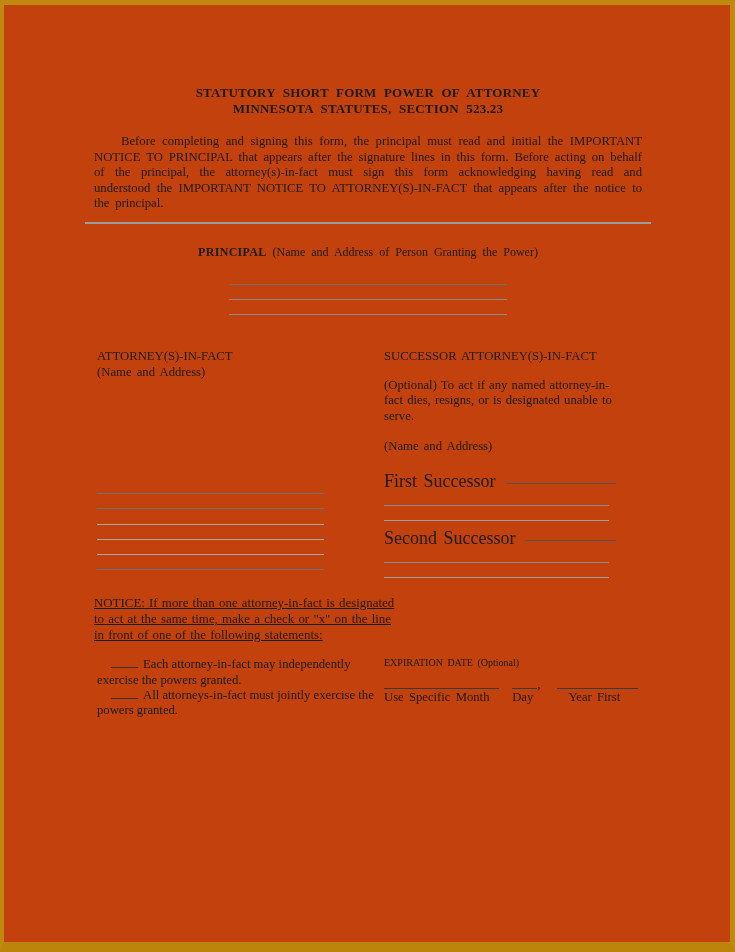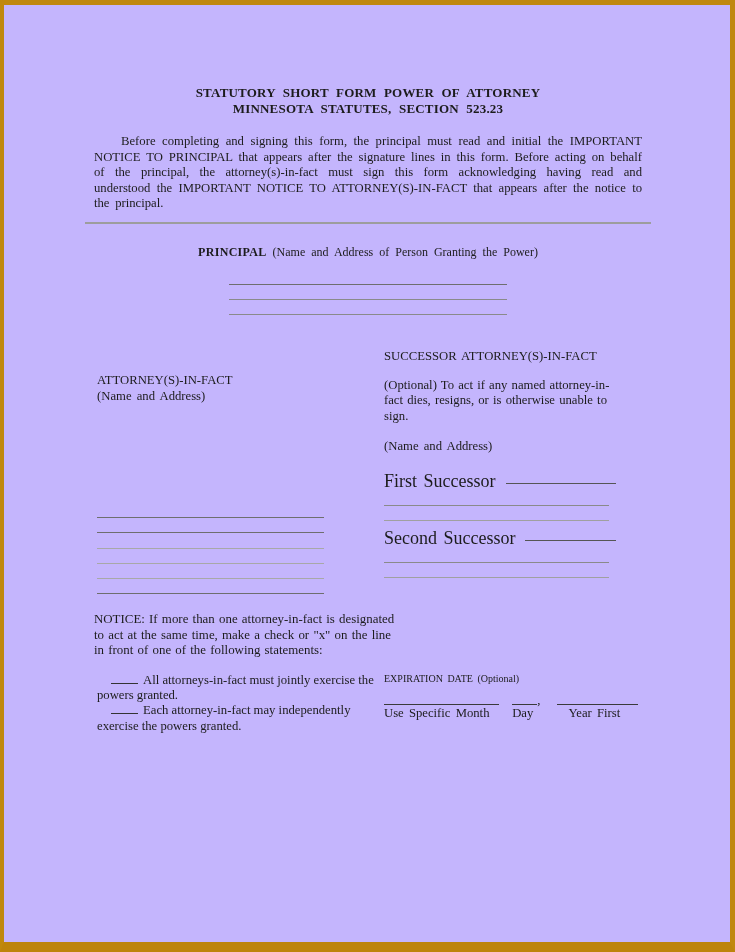--- a/index.html
+++ b/index.html
@@ -3,21 +3,21 @@
 <meta charset="utf-8">
 <style>
   * { margin: 0; padding: 0; box-sizing: border-box; }
   html, body { background: #ffffff; }
   body { font-family: "Liberation Serif", "DejaVu Serif", serif; color: #1c1c1c; }
 
   .page {
     position: relative;
     width: 735px;
     height: 952px;
-    background: #c4b5fd;
+    background: #c2410c;
     border-top: 5px solid #c0880e;
     border-right: 5px solid #c0880e;
     border-left: 4px solid #c0880e;
     border-bottom: 10px solid #bd840c;
     overflow: hidden;
   }
   .content {
     padding: 80px 88px 0 90px;
   }
 
@@ -41,21 +41,21 @@
 
   
   .principal-heading { margin-top: 21px; text-align: center; font-size: 12px; word-spacing: 3px; }
   .principal-heading .b { font-weight: bold; letter-spacing: 0.3px; }
   .principal-lines { width: 278px; margin: 10px auto 0 auto; }
   .pline { height: 15px; border-bottom: 1px solid #8a8a8a; }
   .pline:first-child { border-bottom-color: #6e6e6e; }
 
   
   .columns { display: flex; margin-top: 33px; }
-  .col-left { width: 290px; flex: none; padding-left: 3px; margin-top: 24px; }
+  .col-left { width: 290px; flex: none; padding-left: 3px; }
   .col-right { width: 232px; flex: none; }
   .col-heading { font-size: 12.7px; line-height: 16px; word-spacing: 2px; }
   .col-sub { font-size: 12.7px; line-height: 16px; word-spacing: 2px; }
 
   .attorney-lines { margin-top: 99px; width: 227px; }
   .aline { height: 15.2px; border-bottom: 1px solid #6e6e6e; }
   .aline:nth-child(3), .aline:nth-child(4), .aline:nth-child(5) { border-bottom-color: #a8a8a8; }
 
   .optional-note { margin-top: 14px; font-size: 12.7px; line-height: 15.5px; word-spacing: 1px; }
   .name-address { margin-top: 15px; font-size: 12.7px; word-spacing: 2px; }
@@ -68,20 +68,21 @@
   .s-line.l2 { height: 15px; border-bottom-color: #a0a0a0; }
   .second-row { margin-top: 7px; }
 
   
   .notice {
     margin-top: 18px;
     width: 302px;
     font-size: 12.9px;
     line-height: 15.6px;
     word-spacing: 1px;
+    text-decoration: underline;
   }
 
   
   .bottom-row { display: flex; margin-top: 14px; }
   .options { width: 290px; flex: none; padding-left: 3px; font-size: 12.7px; line-height: 15.3px; }
   .option { text-indent: 14px; }
   .blank { display: inline-block; width: 27px; height: 11px; border-bottom: 1px solid #333; margin-right: 5px; }
 
   .expiration { width: 254px; flex: none; }
   .exp-heading { font-size: 10px; word-spacing: 2px; }
@@ -131,21 +132,21 @@
           <div class="aline"></div>
           <div class="aline"></div>
           <div class="aline"></div>
           <div class="aline"></div>
           <div class="aline"></div>
         </div>
       </div>
 
       <div class="col-right">
         <div class="col-heading">SUCCESSOR ATTORNEY(S)-IN-FACT</div>
-        <div class="optional-note">(Optional) To act if any named attorney-in-fact dies, resigns, or is otherwise unable to sign.</div>
+        <div class="optional-note">(Optional) To act if any named attorney-in-fact dies, resigns, or is designated unable to serve.</div>
         <div class="name-address">(Name and Address)</div>
 
         <div class="successor-row">
           <span class="lbl">First Successor</span>
           <span class="inline-line"></span>
         </div>
         <div class="s-line l1"></div>
         <div class="s-line l2"></div>
 
         <div class="successor-row second-row">
@@ -155,22 +156,22 @@
         <div class="s-line l1"></div>
         <div class="s-line l2"></div>
       </div>
     </div>
 
     <p class="notice">NOTICE:  If more than one attorney-in-fact is designated to act at the same time, make a check or "x" on the line in front of one of the following statements:</p>
 
     <div class="bottom-row">
 
       <div class="options">
+        <p class="option"><span class="blank"></span><span>Each attorney-in-fact may independently exercise the powers granted.</span></p>
         <p class="option"><span class="blank"></span><span>All attorneys-in-fact must jointly exercise the powers granted.</span></p>
-        <p class="option"><span class="blank"></span><span>Each attorney-in-fact may independently exercise the powers granted.</span></p>
       </div>
 
       <div class="expiration">
         <div class="exp-heading">EXPIRATION DATE (Optional)</div>
         <div class="exp-lines">
           <span class="exp-seg seg-month"></span>
           <span class="exp-seg seg-day"></span>
           <span class="exp-comma">,</span>
           <span class="exp-seg seg-year"></span>
         </div>

